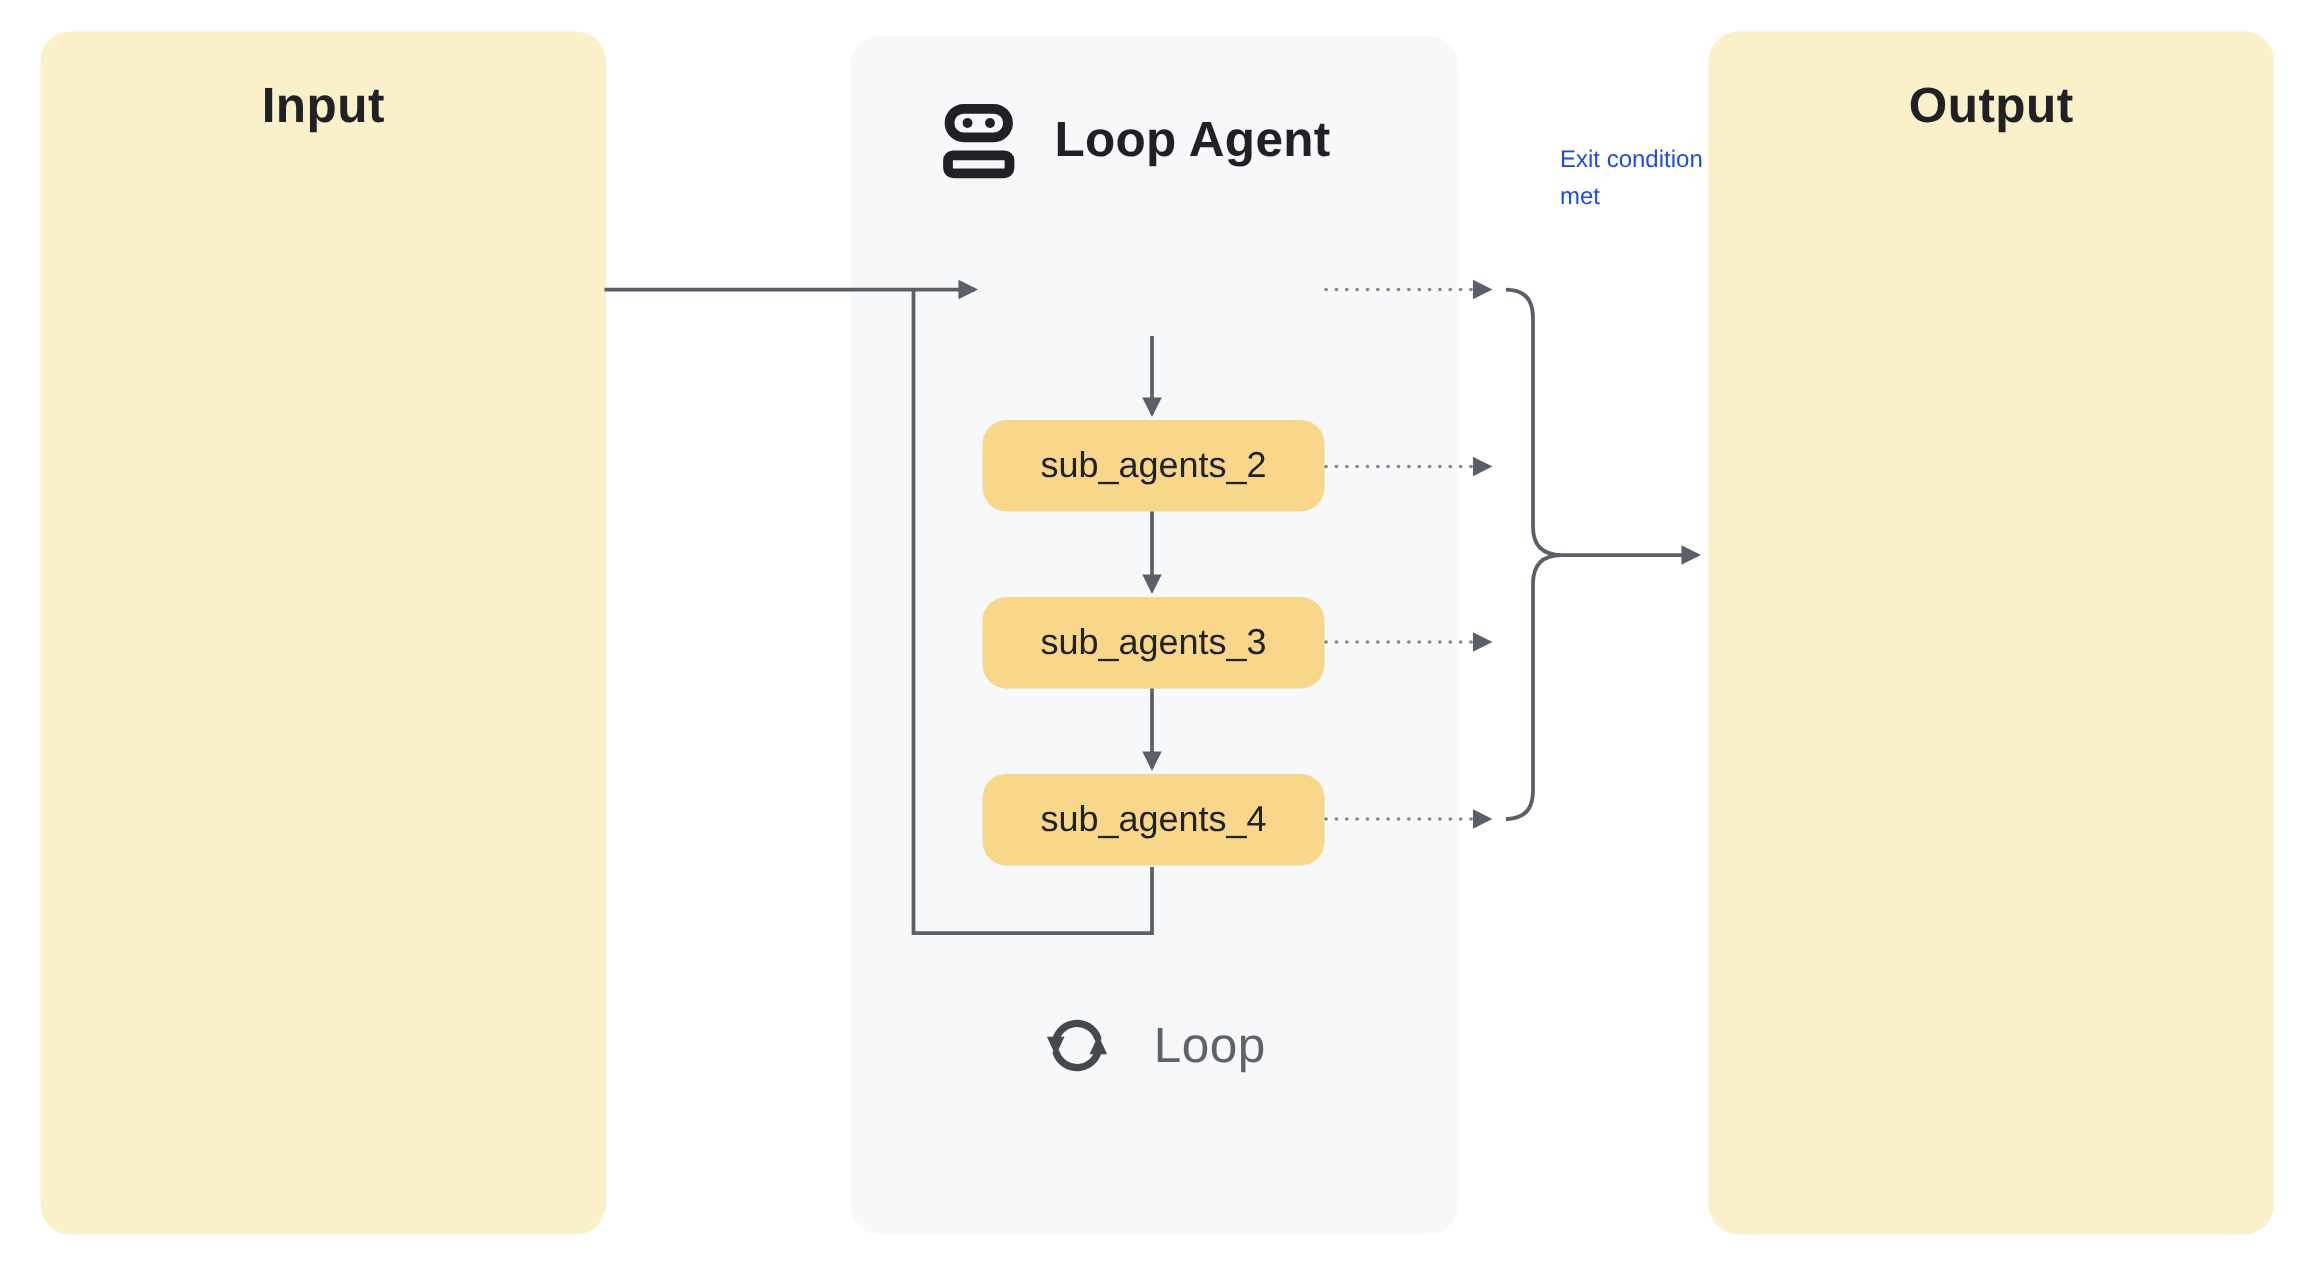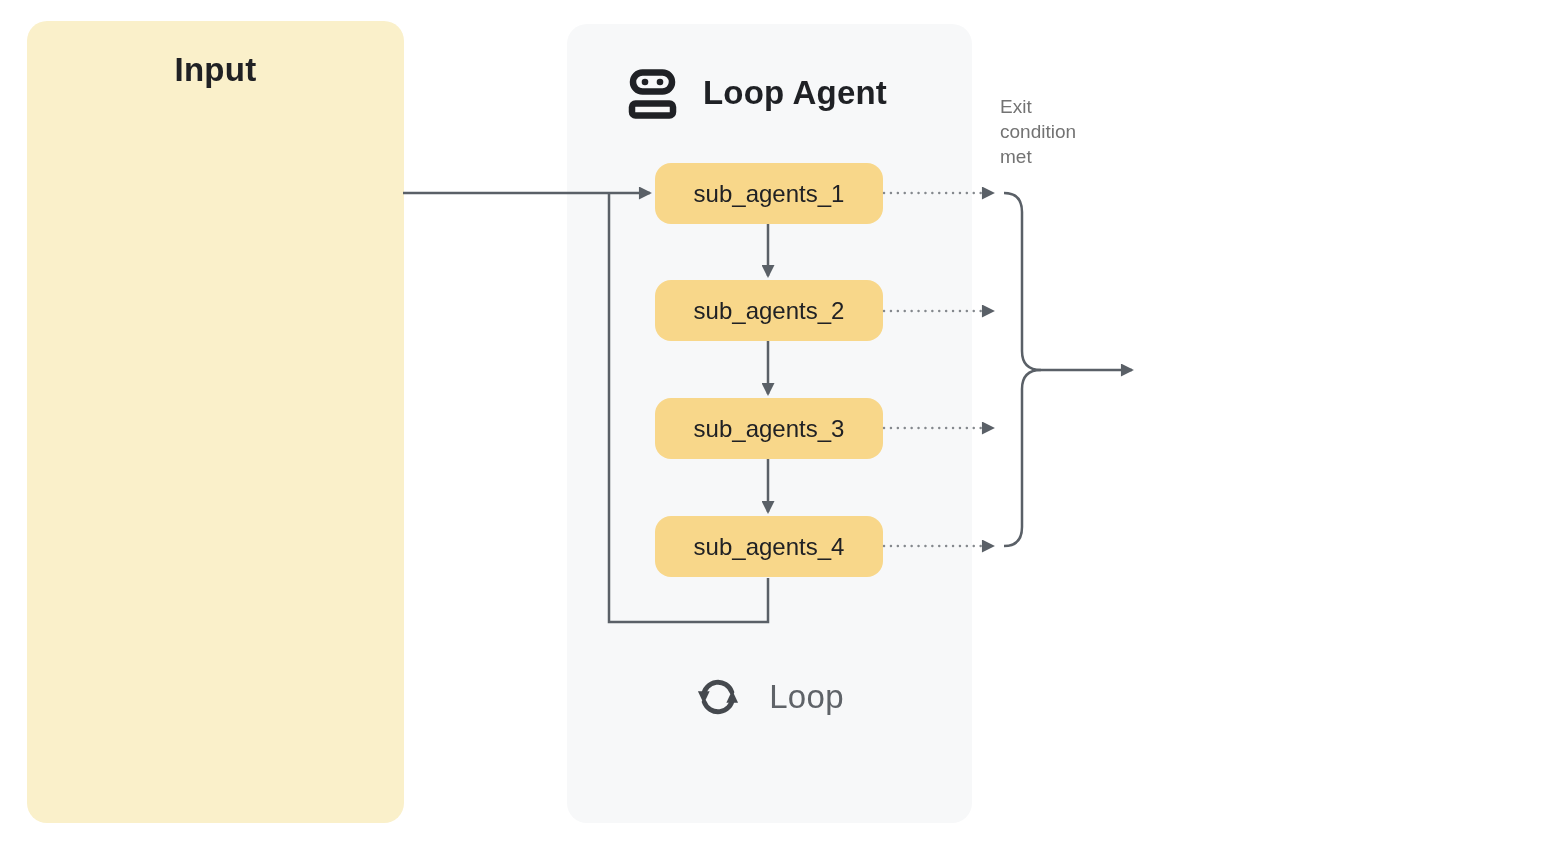--- a/index.html
+++ b/index.html
@@ -23,22 +23,22 @@
     position:absolute;left:555px;top:62px;width:405px;height:62px;
     display:flex;align-items:center;justify-content:center;gap:26px;
   }
   .panel-title{font-size:33px;font-weight:600;letter-spacing:.2px;color:#1f2125;}
   .sub-box{
     position:absolute;left:655px;width:228px;height:61px;border-radius:16px;
     background:#f8d78a;display:flex;align-items:center;justify-content:center;
     font-size:24px;color:#202124;
   }
   .exit-label{
-    position:absolute;left:1000px;top:94px;width:106px;
-    font-size:19px;line-height:25px;color:#737373;
+    position:absolute;left:1040px;top:94px;width:106px;
+    font-size:16px;line-height:25px;color:#1d4ed8;
   }
   .loop-row{
     position:absolute;left:567px;top:672px;width:405px;height:50px;
     display:flex;align-items:center;justify-content:center;gap:28px;
   }
   .loop-label{font-size:33px;color:#5f6368;letter-spacing:.3px;}
   .code-row{
     position:absolute;left:567px;top:727px;width:405px;
     display:flex;justify-content:center;
   }
@@ -56,38 +56,38 @@
 </style>
 </head>
 <body>
 
 <div class="stage">
 
   <div class="big-box" style="left:27px;">
     <div class="big-label">Input</div>
   </div>
 
+  <div class="big-box" style="left:1139px;">
+    <div class="big-label">Output</div>
+  </div>
 
   <div class="panel"></div>
 
   <div class="panel-header">
     <span class="icon-wrap">
       <svg width="49" height="54" viewBox="0 0 49 54" aria-hidden="true">
         <rect x="5" y="6.5" width="39" height="19" rx="9.5" fill="none" stroke="#1f2125" stroke-width="6.5"></rect>
         <circle cx="17" cy="16" r="3.3" fill="#1f2125"></circle>
         <circle cx="32" cy="16" r="3.3" fill="#1f2125"></circle>
         <rect x="4" y="37.5" width="41" height="12" rx="3.5" fill="none" stroke="#1f2125" stroke-width="6.5"></rect>
       </svg>
     </span>
     <span class="panel-title">Loop Agent</span>
   </div>
 
-  <div class="sub-box" style="top:163px;">
-    <span>sub_agents_1</span>
-  </div>
   <div class="sub-box" style="top:280px;">
     <span>sub_agents_2</span>
   </div>
   <div class="sub-box" style="top:398px;">
     <span>sub_agents_3</span>
   </div>
   <div class="sub-box" style="top:516px;">
     <span>sub_agents_4</span>
   </div>
 

